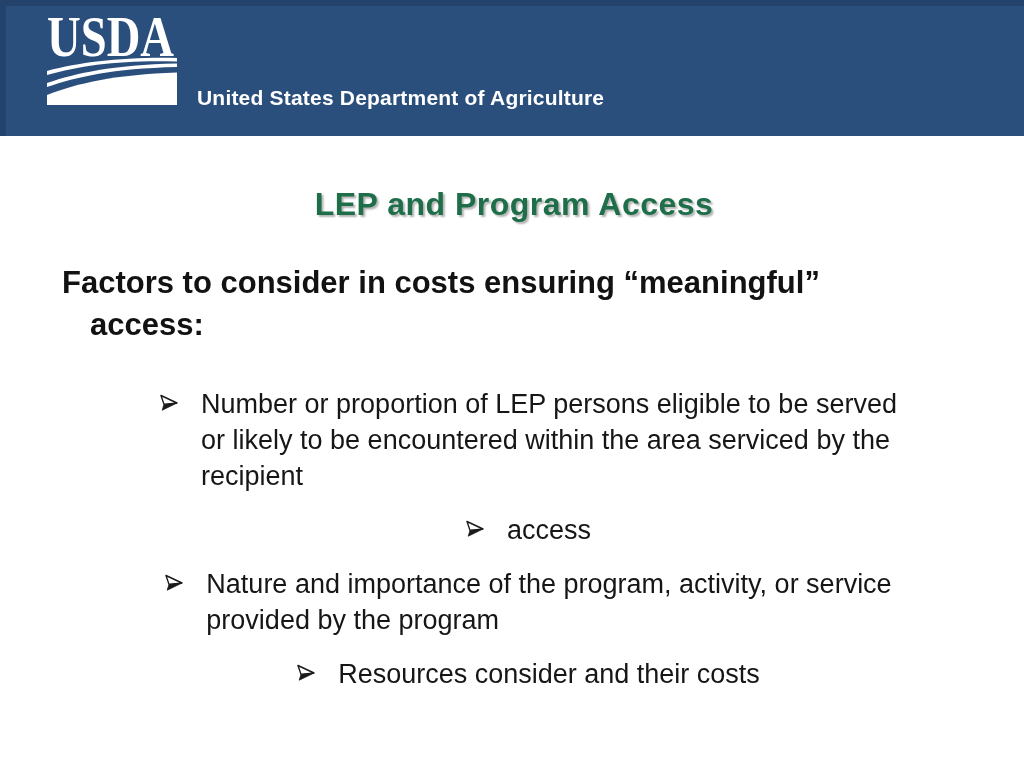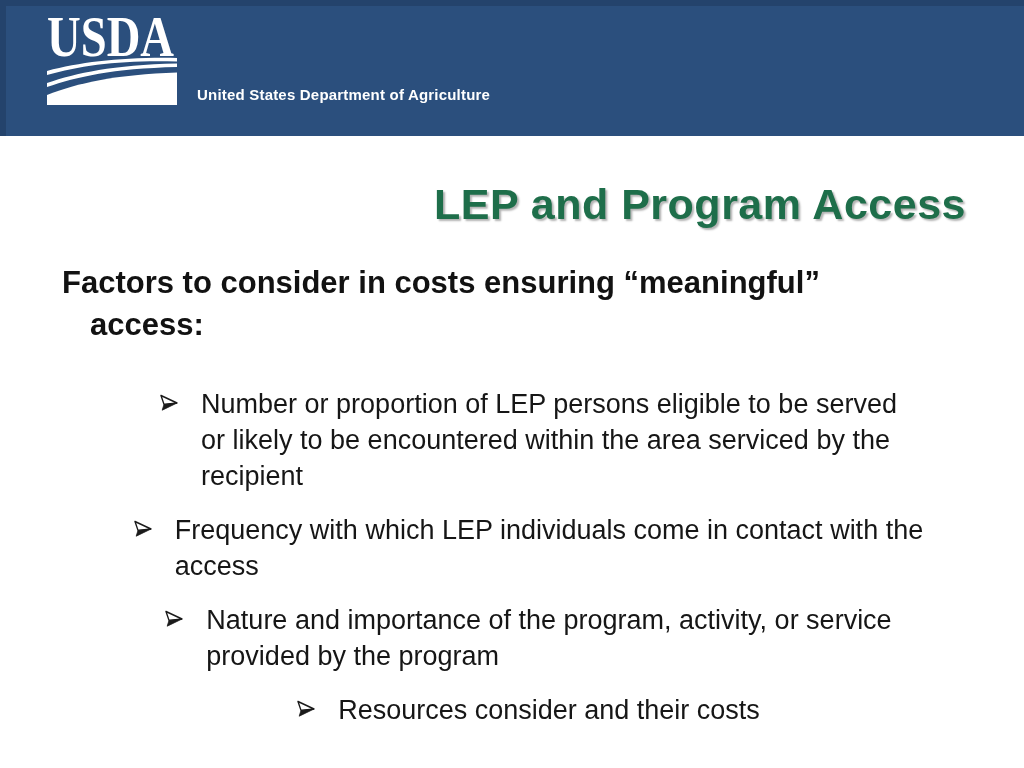--- a/index.html
+++ b/index.html
@@ -16,29 +16,29 @@
     width:100%;height:136px;
     box-shadow:inset 6px 6px 0 #24436C;
   }
   .logo{
     position:absolute;left:47px;top:12px;
     width:130px;height:93px;
   }
   .org{
     position:absolute;left:197px;top:86px;
     color:#ffffff;
-    font-size:15px;font-weight:bold;
+    font-size:21px;font-weight:bold;
     letter-spacing:.2px;
   }
   
   main{padding:0 58px 0 62px;}
   .title{
     margin:44px 0 0 0;
-    text-align:right;
-    font-size:43px;
+    text-align:center;
+    font-size:32px;
     font-weight:bold;
     line-height:48px;
     letter-spacing:.5px;
     text-shadow:2px 2px 2px #b3b3b3;
   }
   .heading{
     margin:34px 0 0 0;
     font-size:31px;
     font-weight:bold;
     color:#121212;
@@ -106,21 +106,20 @@
   </li>
 
   <li class="bullet">
     <span class="arrow">
       <svg viewBox="0 0 20 18" width="20" height="18" aria-hidden="true">
         <path d="M2,1.5 L18,9 L5,10.4 Z" fill="#ffffff" stroke="#1a1a1a" stroke-width="1.4" stroke-linejoin="round"></path>
         <path d="M5,10.4 L18,9 L3.2,16.2 Z" fill="#1a1a1a" stroke="#1a1a1a" stroke-width="0.8" stroke-linejoin="round"></path>
       </svg>
     </span>
     <span class="bullet-text">
-            <span class="bullet-line">Frequency with which LEP individuals come in contact with the</span>
             <span class="bullet-line">access</span>
           </span>
   </li>
 
   <li class="bullet">
     <span class="arrow">
       <svg viewBox="0 0 20 18" width="20" height="18" aria-hidden="true">
         <path d="M2,1.5 L18,9 L5,10.4 Z" fill="#ffffff" stroke="#1a1a1a" stroke-width="1.4" stroke-linejoin="round"></path>
         <path d="M5,10.4 L18,9 L3.2,16.2 Z" fill="#1a1a1a" stroke="#1a1a1a" stroke-width="0.8" stroke-linejoin="round"></path>
       </svg>

